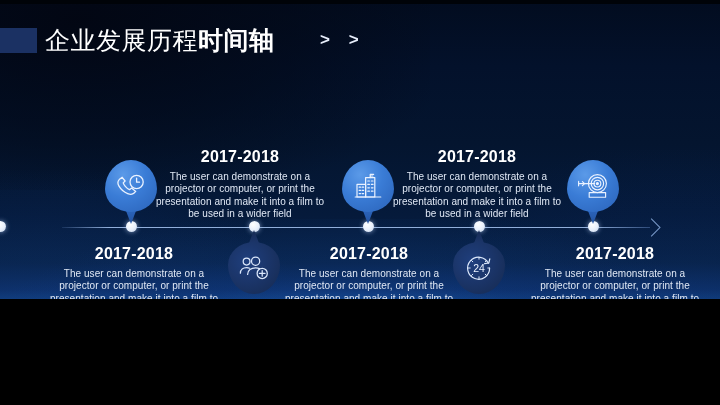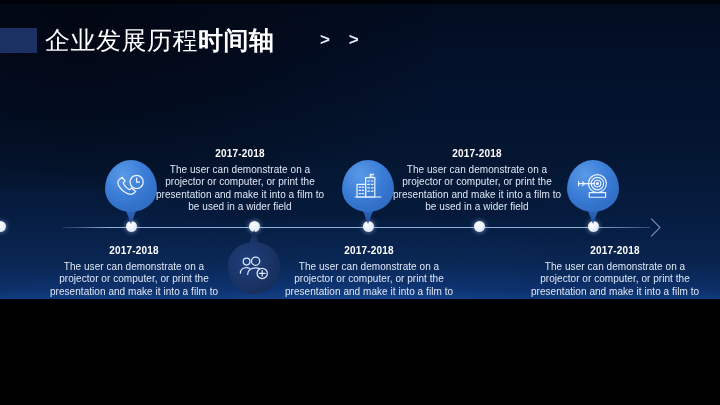--- a/index.html
+++ b/index.html
@@ -184,21 +184,21 @@
 
   
   .card {
     position: absolute;
     width: 182px;
     margin-left: -91px;
     text-align: center;
   }
   .card .year {
     color: #ffffff;
-    font-size: 10px;
+    font-size: 16px;
     font-weight: 700;
     letter-spacing: 0.2px;
     margin-bottom: 5px;
   }
   .card .desc {
     color: #dfe7f4;
     font-size: 10px;
     line-height: 12.4px;
     letter-spacing: 0.05px;
     font-weight: 400;
@@ -283,20 +283,37 @@
           <path d="M1.2 24h25.6"></path>
         </g>
       </svg>
     </div>
   </div>
   <div class="card" style="left:477px; top:148px">
     <div class="year">2017-2018</div>
     <div class="desc">The user can demonstrate on a projector or computer, or print the presentation and make it into a film to be used in a wider field</div>
   </div>
 
+  <div class="pin pin-down" style="left:479px; top:228px">
+    <div class="tail"></div>
+    <div class="balloon"></div>
+    <div class="glyph">
+      <svg width="28" height="28" viewBox="0 0 28 28">
+        <g fill="none" stroke="#dce8fb" stroke-width="1.2" stroke-linecap="round" stroke-linejoin="round">
+          <path d="M23.4 9.2A11 11 0 1 0 24.6 14"></path>
+          <path d="M19.6 9.6l4.2-.6 1-4.2"></path>
+          <g stroke-width="1">
+            <path d="M14 3.4v1.8M14 22.8v1.8M3.4 14h1.8M22.8 14h1.8"></path>
+            <path d="M6.5 6.5l1.3 1.3M20.2 20.2l1.3 1.3M21.5 6.5l-1.3 1.3M7.8 20.2l-1.3 1.3"></path>
+          </g>
+        </g>
+        <text x="14" y="18" text-anchor="middle" font-family="'Liberation Sans',sans-serif" font-size="10.5" font-weight="400" fill="#eaf2ff">24</text>
+      </svg>
+    </div>
+  </div>
   <div class="card" style="left:369px; top:245px">
     <div class="year">2017-2018</div>
     <div class="desc">The user can demonstrate on a projector or computer, or print the presentation and make it into a film to be used in a wider field</div>
   </div>
 
   <div class="pin pin-up" style="left:593px; top:160px">
     <div class="tail"></div>
     <div class="balloon"></div>
     <div class="glyph">
       <svg width="32" height="26" viewBox="0 0 32 26">

